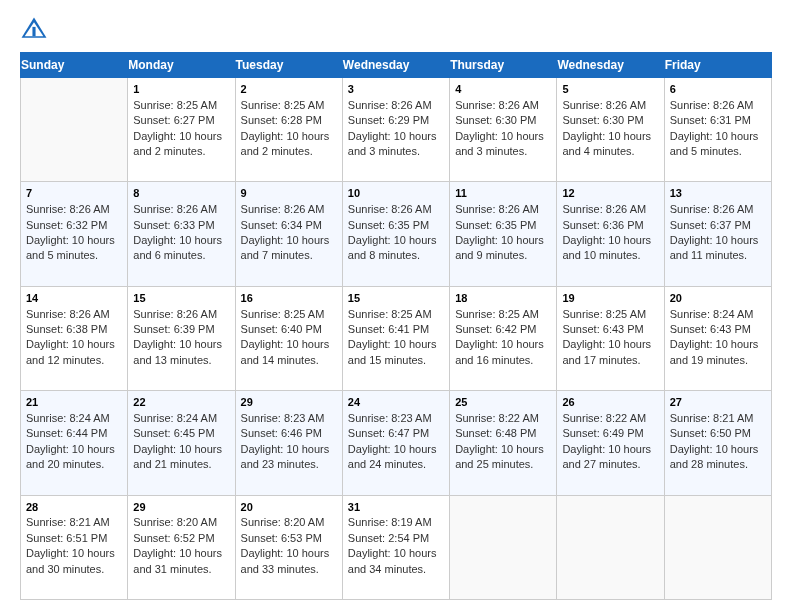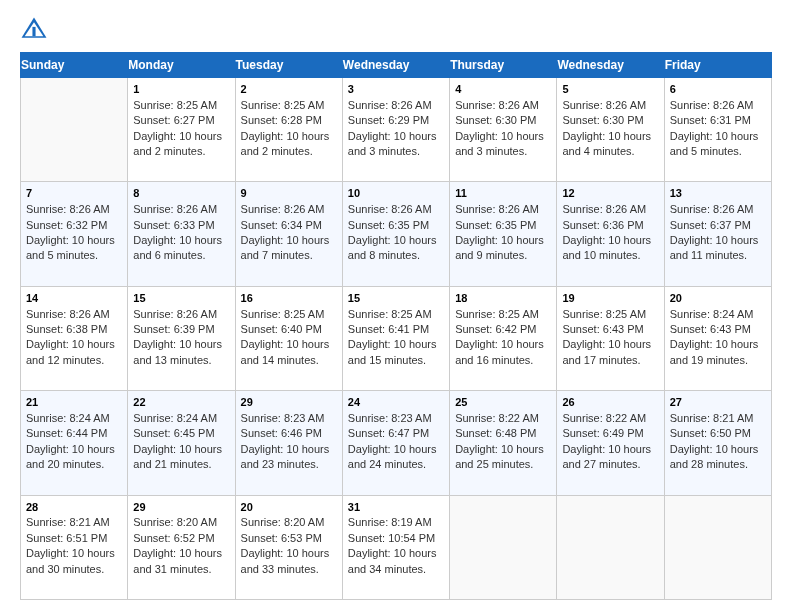--- a/index.html
+++ b/index.html
@@ -344,21 +344,21 @@
           <td>
             <span class="day-number">20</span>
             <div class="day-info" style="white-space: pre-line;">Sunrise: 8:20 AM
 Sunset: 6:53 PM
 Daylight: 10 hours
 and 33 minutes.</div>
           </td>
           <td>
             <span class="day-number">31</span>
             <div class="day-info" style="white-space: pre-line;">Sunrise: 8:19 AM
-Sunset: 10:54 PM
+Sunset: 2:54 PM
 Daylight: 10 hours
 and 34 minutes.</div>
           </td>
           <td class="empty"></td>
           <td class="empty"></td>
           <td class="empty"></td>
         </tr>
       </tbody>
   </table>
 </div>

